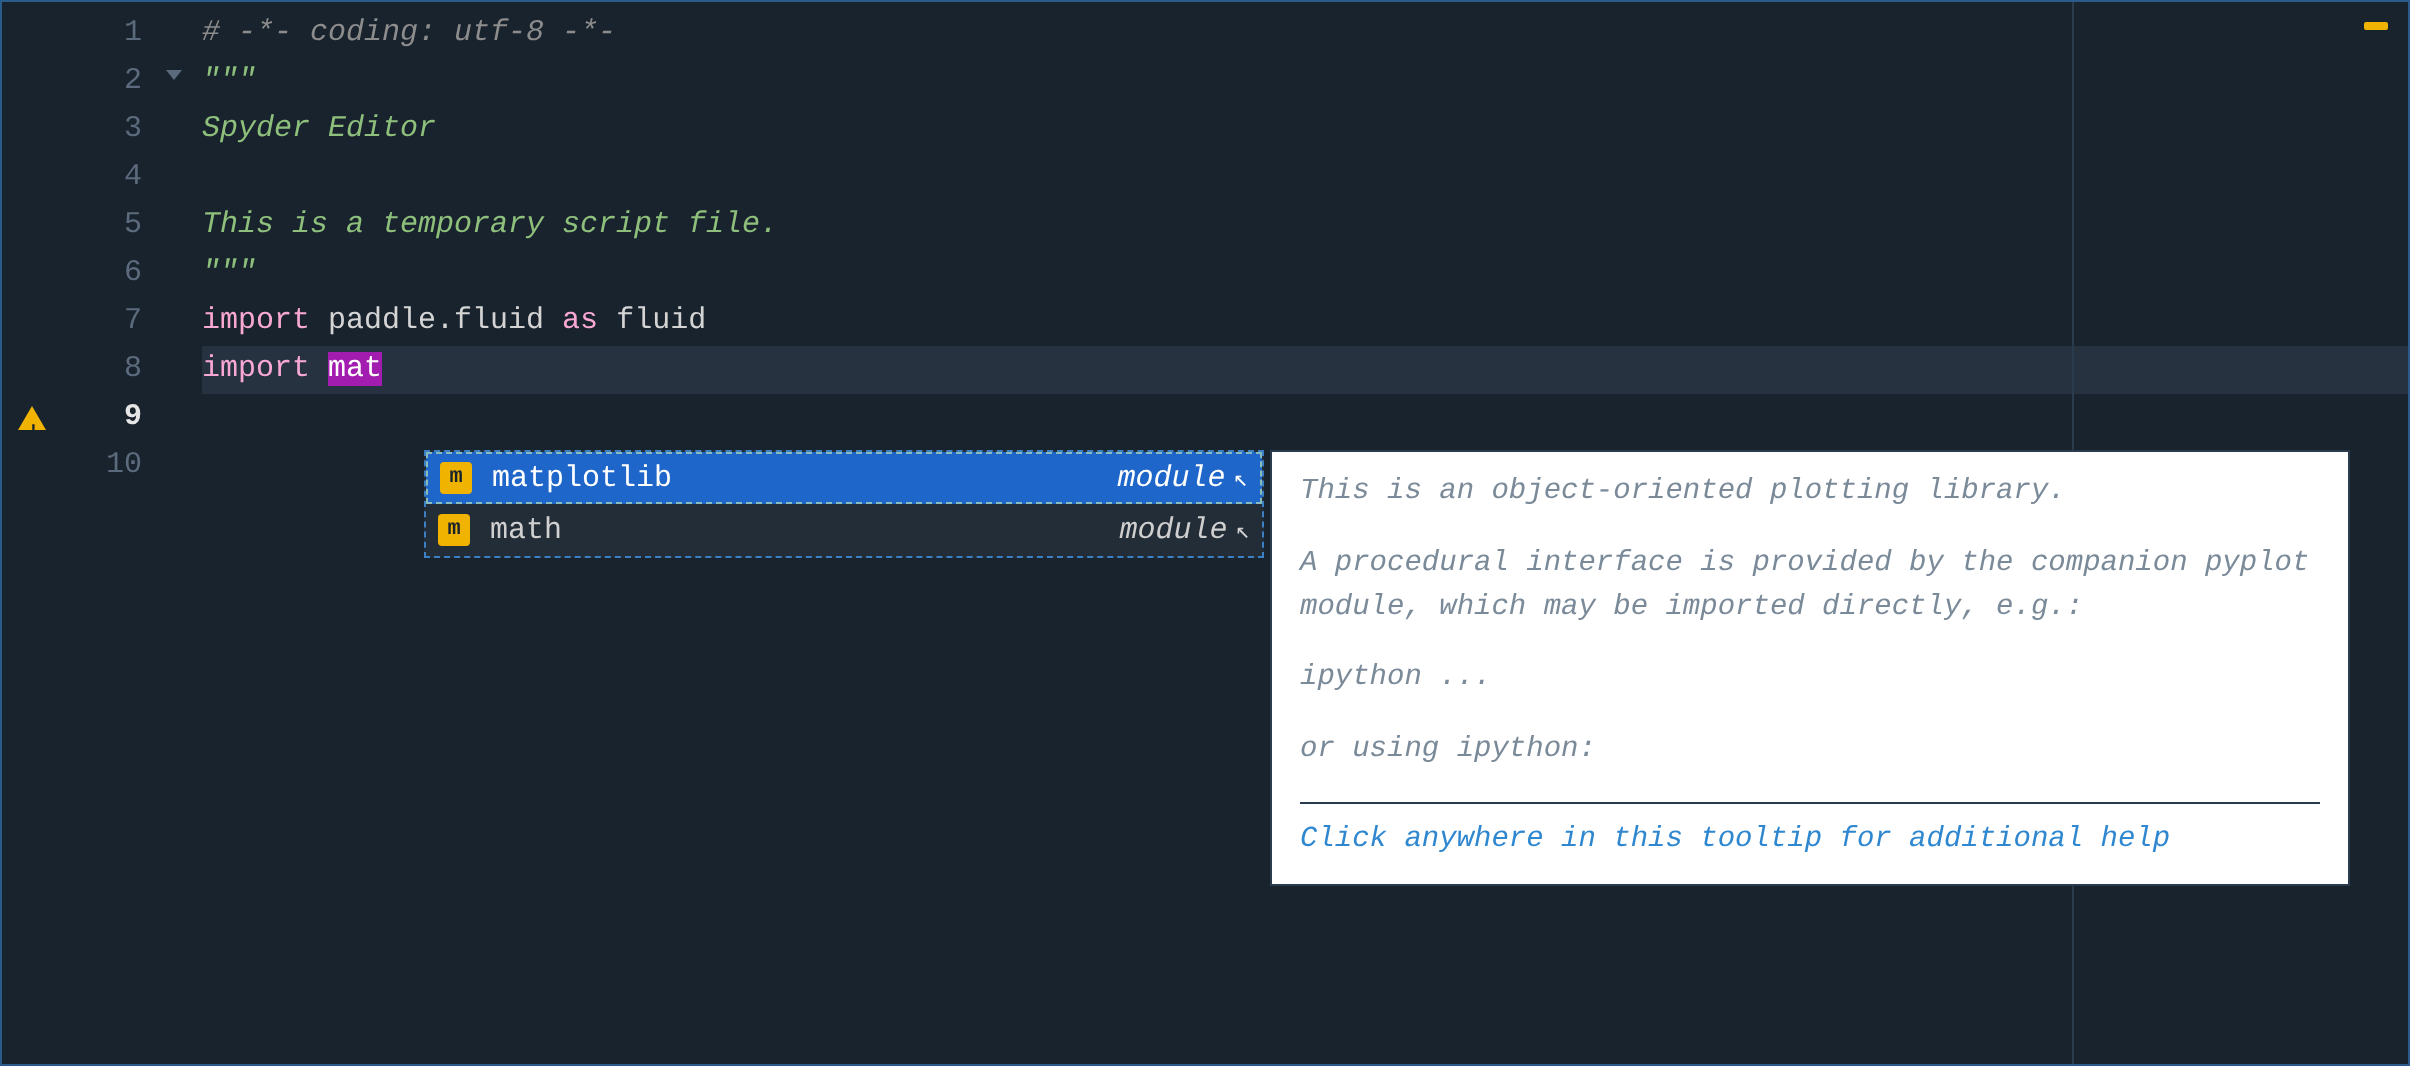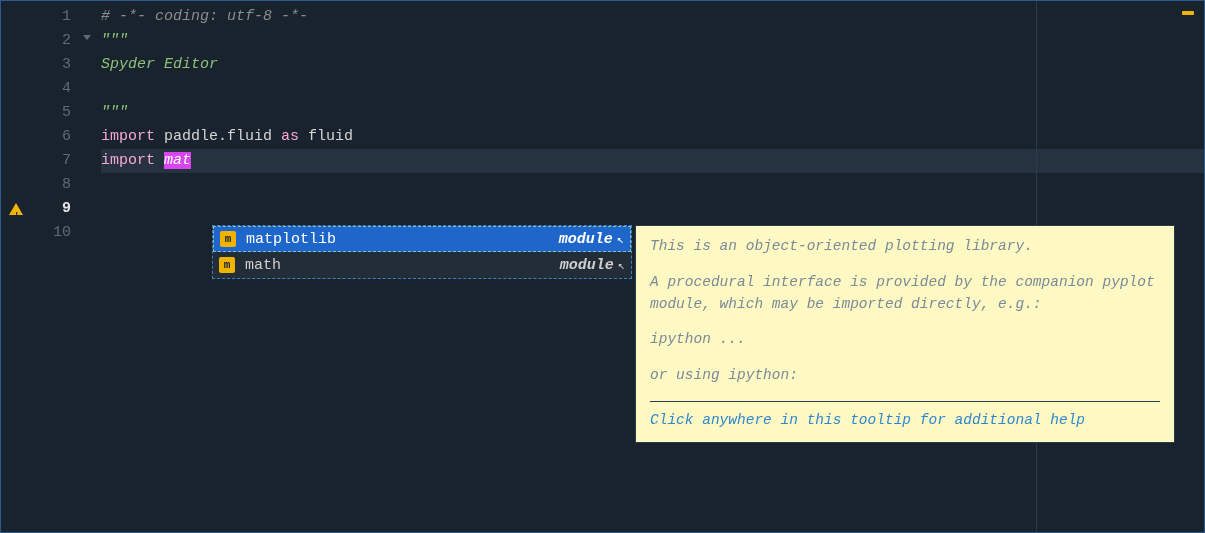--- a/index.html
+++ b/index.html
@@ -68,21 +68,21 @@
   .cline {
     height:24px; line-height:24px;
     white-space: pre;
     font-style: normal;
   }
   .cline.hl { background: #263240; }
   .c-comment { color:#8c8c8c; font-style: italic; }
   .c-doc { color:#8ec07c; font-style: italic; }
   .c-kw { color:#f9a8d4; }
   .c-plain { color:#d4d4d4; }
-  .c-typed { background:#d946ef; color:#fff;font-style:italic; }
+  .c-typed { background:#a21caf; color:#fff; }
   .inline-warn {
     position:absolute; right:10px; width:12px; height:4px;
     background:#f0b400; border-radius:1px;
   }
   .ruler { position:absolute; top:0; bottom:0; left:935px; width:1px; background:#2a3b4d; }
 
   
   .ac-popup {
     position:absolute;
     left:212px; top:225px;
@@ -100,30 +100,30 @@
   .ac-row.sel { background:#1e66c9; color:#fff; border:1px dashed #8bb; }
   .ac-icon {
     width:16px;height:16px;
     background:#f0b400;
     color:#19232d;
     font-size:11px; font-weight:bold;
     display:flex;align-items:center;justify-content:center;
     border-radius:2px; margin-right:10px;
   }
   .ac-name { flex:1; }
-  .ac-kind { color:#cfcfcf; font-style: italic; font-weight: bold; }
+  .ac-kind { color:#cfcfcf; font-style: italic; }
   .ac-row.sel .ac-kind { color:#fff; }
   .ac-arrow { margin-left:4px; font-size:12px; }
 
   
   .doc-popup {
     position:absolute;
     left:635px; top:225px;
     width:540px;
-    background:#fef9c3;
+    background:#ffffff;
     border:1px solid #2a3b4d;
     padding:10px 14px;
     color:#7a8a99;
     font-family: "Consolas","Courier New",monospace;
     font-size:14.5px;
     line-height:1.5;
     font-style: italic;
   }
   .doc-popup .para { margin-bottom:14px; white-space:pre-wrap; }
   .doc-popup hr { border:none; border-top:1px solid #2a3b4d; margin:8px 0; }
@@ -151,20 +151,21 @@
     </div>
     <div class="gline">10</div>
   </div>
 
   <div class="code">
     <div class="ruler"></div>
     <div class="cline"><span class="c-comment"># -*- coding: utf-8 -*-</span></div>
     <div class="cline"><span class="c-doc">"""</span></div>
     <div class="cline"><span class="c-doc">Spyder Editor</span></div>
     <div class="cline"><span class="c-doc"></span></div>
+    <div class="cline"><span class="c-doc">This is a temporary script file.</span></div>
     <div class="cline"><span class="c-doc">"""</span></div>
     <div class="cline"><span class="c-kw">import</span><span class="c-plain"> paddle.fluid </span><span class="c-kw">as</span><span class="c-plain"> fluid</span></div>
     <div class="cline hl"><span class="c-kw">import</span><span class="c-plain"> </span><span class="c-typed">mat</span><span class="inline-warn" style="top:10px"></span></div>
     <div class="cline"></div>
   </div>
 </div>
 
 <div class="ac-popup">
   <div class="ac-row sel">
     <span class="ac-icon">m</span>

